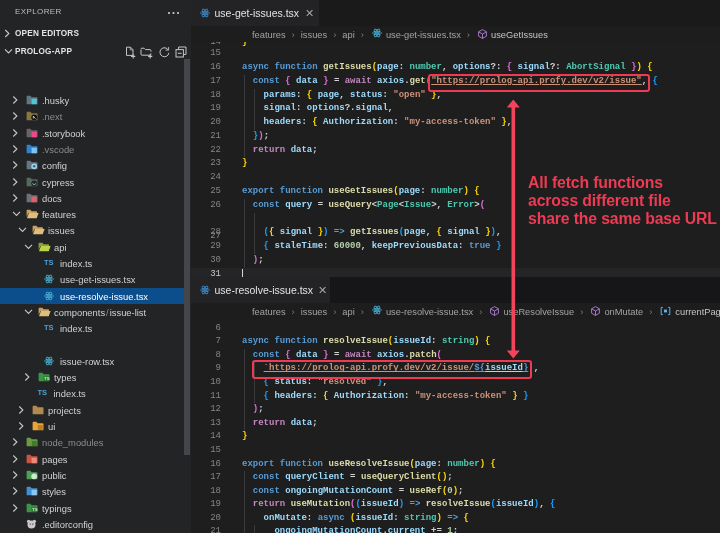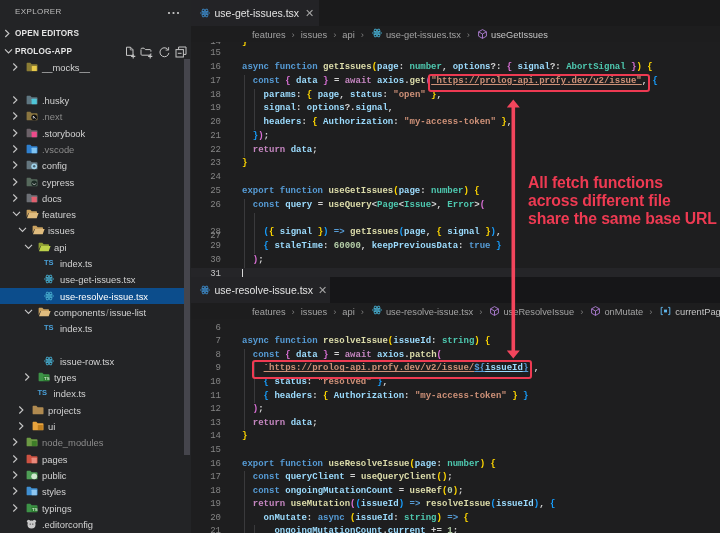--- a/index.html
+++ b/index.html
@@ -214,32 +214,20 @@
           </g>
         </svg></span>
     <span class="abs" style="left:175px; top:2.5px;"><svg width="12" height="12" viewBox="0 0 12 12">
           <g stroke="#c5c5c5" fill="none">
             <path d="M3.6 3.6V1h7.4v7.4H8.6"></path>
             <rect x="1" y="3.6" width="7.4" height="7.4"></rect>
             <path d="M2.8 7.3h3.8"></path>
           </g>
         </svg></span>
   </div>
-  <div class="trow" style="top:59.3px">
-      <div class="ic" style="left:12px">
-        <svg class="chev" width="7" height="9" viewBox="0 0 7 9">
-          <path d="M1.3 1l3.6 3.5L1.3 8" stroke="#c8c8c8" stroke-width="1.1" fill="none"></path>
-        </svg>
-      </div>
-      <div class="ic" style="left:26px"><svg width="12" height="11" viewBox="0 0 12 11">
-          <path d="M0.6 2.3C0.6 1.7 1 1.3 1.6 1.3H4.3L5.7 2.7H10.6C11.2 2.7 11.5 3.1 11.5 3.6V8.9C11.5 9.5 11.2 9.8 10.6 9.8H1.6C1 9.8 0.6 9.5 0.6 8.9Z" fill="#8a7c34"></path>
-          <rect x="5.8" y="4.4" width="5" height="5" rx="0.5" fill="#e8c94a"></rect>
-        </svg></div>
-      <span class="lbl" style="left:42px">__mocks__</span>
-    </div>
 <div class="trow" style="top:91.9px">
       <div class="ic" style="left:12px">
         <svg class="chev" width="7" height="9" viewBox="0 0 7 9">
           <path d="M1.3 1l3.6 3.5L1.3 8" stroke="#c8c8c8" stroke-width="1.1" fill="none"></path>
         </svg>
       </div>
       <div class="ic" style="left:26px"><svg width="12" height="11" viewBox="0 0 12 11">
           <path d="M0.6 2.3C0.6 1.7 1 1.3 1.6 1.3H4.3L5.7 2.7H10.6C11.2 2.7 11.5 3.1 11.5 3.6V8.9C11.5 9.5 11.2 9.8 10.6 9.8H1.6C1 9.8 0.6 9.5 0.6 8.9Z" fill="#5f7782"></path>
           <rect x="5.6" y="4.2" width="5.2" height="5.6" rx="0.6" fill="#4fc6d8"></rect>
         </svg></div>

